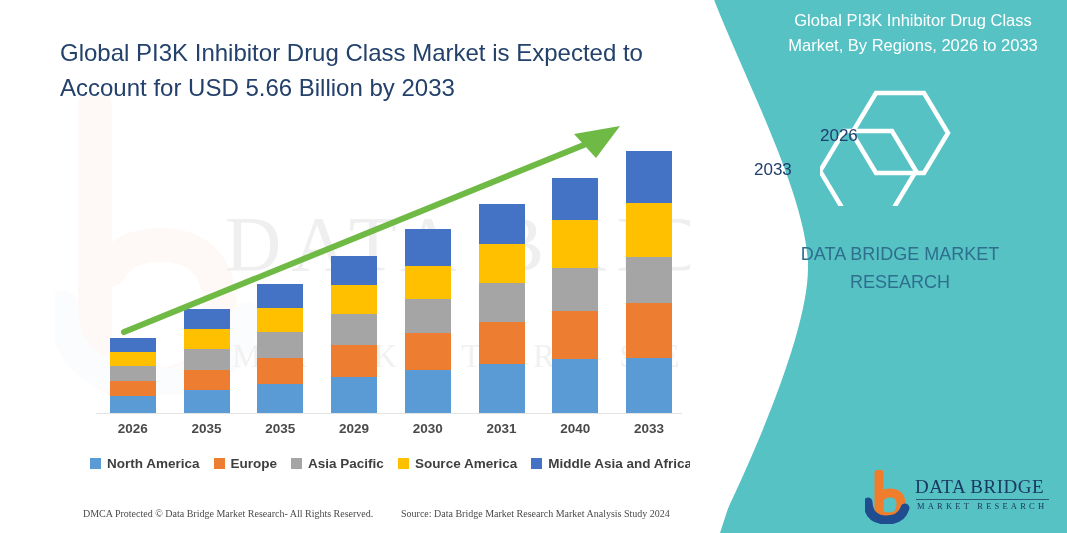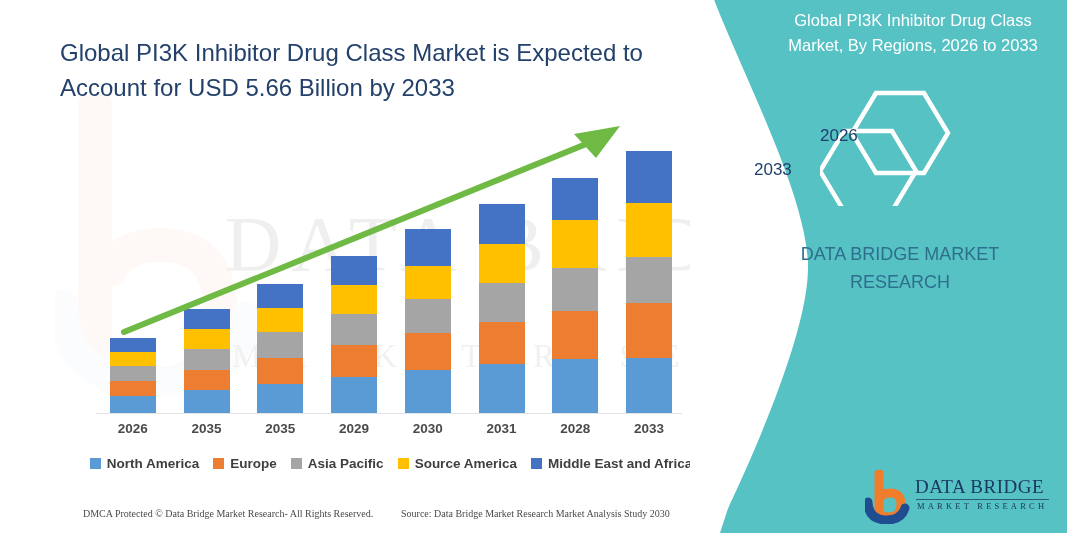--- a/index.html
+++ b/index.html
@@ -196,21 +196,21 @@
       </g>
     </svg>
 
     <div class="xlabels">
         <div class="xlabel" style="left: 6.875px;">2026</div>
         <div class="xlabel" style="left: 80.625px;">2035</div>
         <div class="xlabel" style="left: 154.375px;">2035</div>
         <div class="xlabel" style="left: 228.125px;">2029</div>
         <div class="xlabel" style="left: 301.875px; text-align: center;">2030</div>
         <div class="xlabel" style="left: 375.625px;">2031</div>
-        <div class="xlabel" style="left: 449.375px;">2028</div>
+        <div class="xlabel" style="left: 449.375px;">2040</div>
         <div class="xlabel" style="left: 523.125px;">2033</div>
       </div>
 
     <div id="legend">
         <div class="leg-item">
           <span class="leg-sw" style="background: rgb(91, 155, 213);"></span>
           <span class="leg-lb">North America</span>
         </div>
         <div class="leg-item">
           <span class="leg-sw" style="background: rgb(237, 125, 49);"></span>
@@ -219,27 +219,27 @@
         <div class="leg-item">
           <span class="leg-sw" style="background: rgb(165, 165, 165);"></span>
           <span class="leg-lb">Asia Pacific</span>
         </div>
         <div class="leg-item">
           <span class="leg-sw" style="background: rgb(255, 192, 0);"></span>
           <span class="leg-lb">Source America</span>
         </div>
         <div class="leg-item">
           <span class="leg-sw" style="background: rgb(68, 114, 196);"></span>
-          <span class="leg-lb">Middle East and Africa</span>
+          <span class="leg-lb">Middle Asia and Africa</span>
         </div>
       </div>
 
     <div id="footer">
       <div class="foot-txt foot-left">DMCA Protected © Data Bridge Market Research- All Rights Reserved.</div>
-      <div class="foot-txt foot-right">Source: Data Bridge Market Research  Market Analysis Study 2030</div>
+      <div class="foot-txt foot-right">Source: Data Bridge Market Research  Market Analysis Study 2024</div>
     </div>
   </div>
 
   <div id="right-panel">
     <svg class="teal-svg" viewBox="0 0 377 533" preserveAspectRatio="none">
       <rect x="0" y="0" width="377" height="533" fill="#56c2c4"></rect>
       <path d="M0,0 L24,0 L118,262 L30,533 L0,533 Z" fill="#ffffff"></path>
       <path d="M24,0 C60,90 118,200 118,268 C118,330 66,452 26,533 L0,533 L0,0 Z" fill="#ffffff"></path>
     </svg>
 

